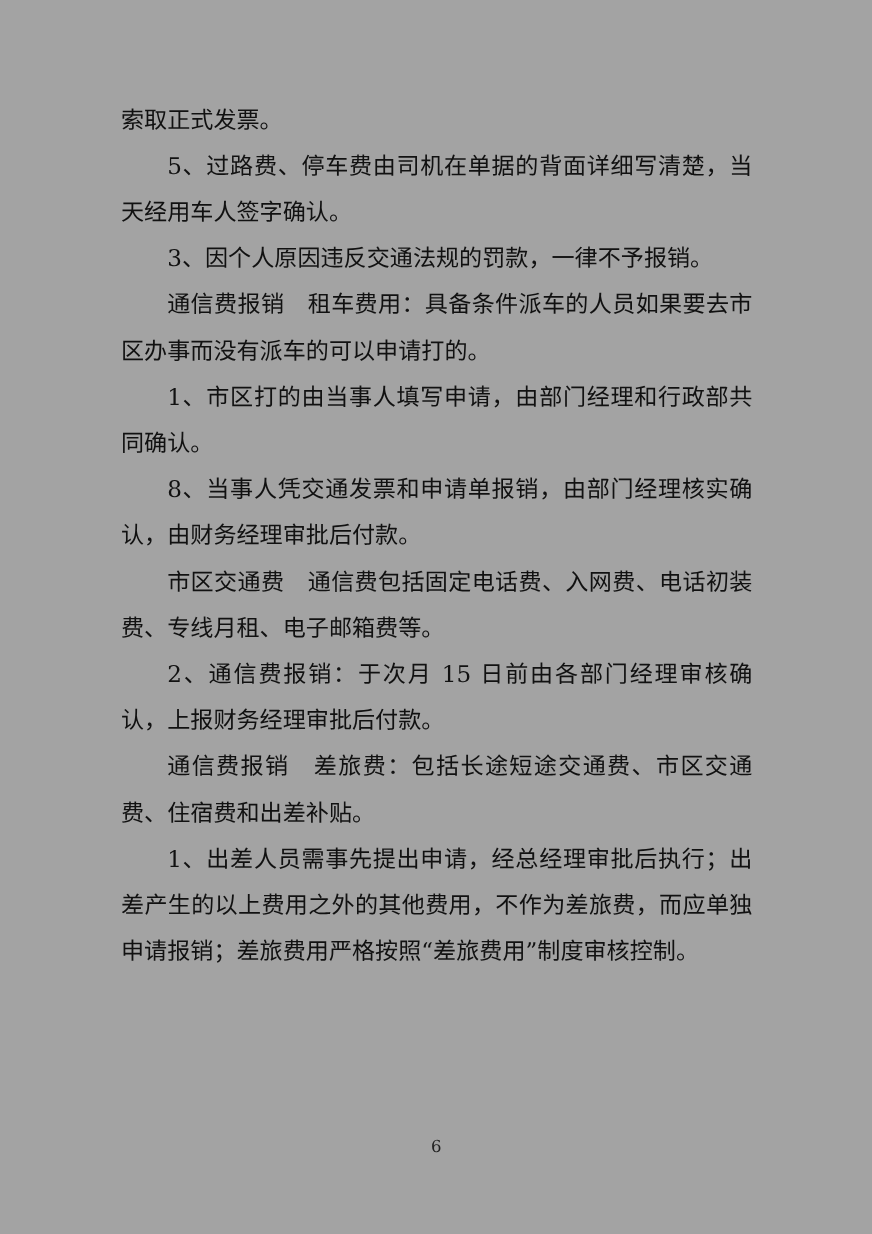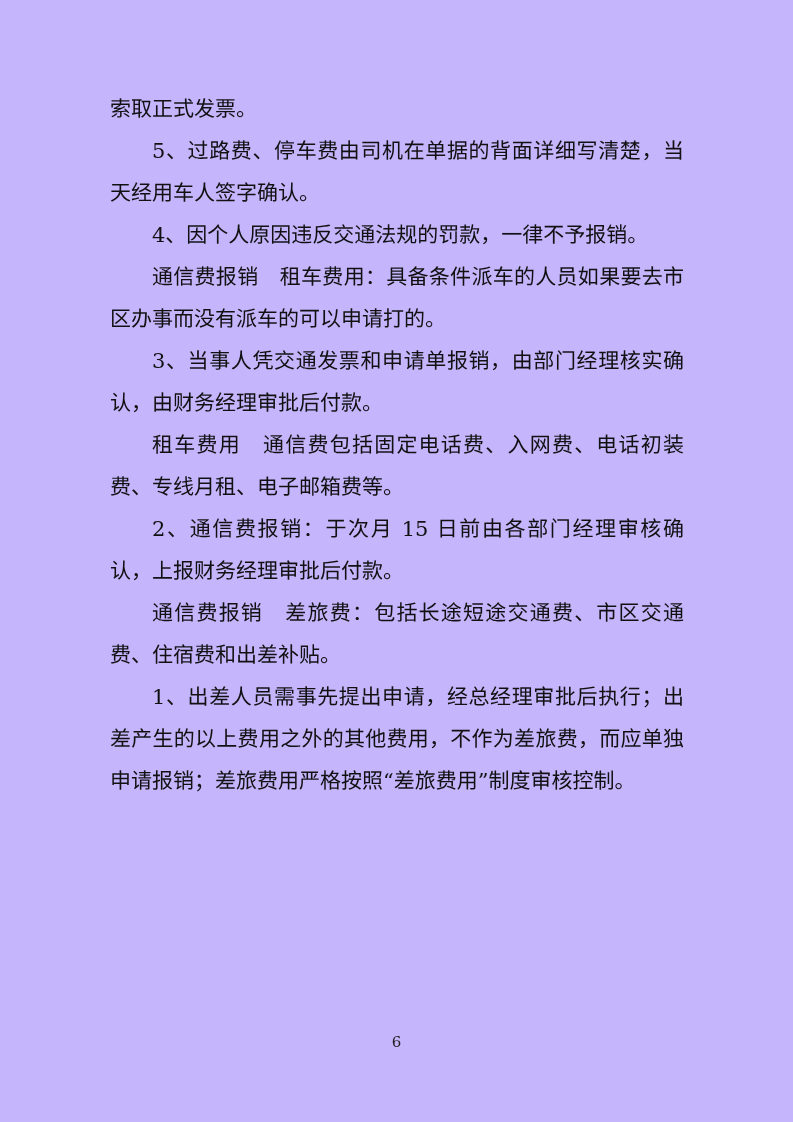--- a/index.html
+++ b/index.html
@@ -10,21 +10,21 @@
   }
   body {
     font-family: "DejaVu Serif", "Liberation Serif", serif;
     color: #000000;
   }
   .page {
     position: relative;
     width: 793px;
     height: 1122px;
     margin: 0 auto;
-    background: #c4b5fd;
+    background: #a3a3a3;
     overflow: hidden;
     box-sizing: border-box;
   }
   .text-block {
     position: absolute;
     left: 110px;
     top: 88px;
     width: 574px;
   }
   p.para {
@@ -64,24 +64,25 @@
   }
 </style>
 </head>
 <body>
 
 <div class="page">
 
   <div class="text-block">
       <p class="para no-indent"><span>索取正式发票。</span></p>
       <p class="para"><span>5、过路费、停车费由司机在单据的背面详细写清楚，当天经用车人签字确认。</span></p>
-      <p class="para"><span>4、因个人原因违反交通法规的罚款，一律不予报销。</span></p>
+      <p class="para"><span>3、因个人原因违反交通法规的罚款，一律不予报销。</span></p>
       <p class="para"><span>通信费报销</span><span class="art-gap"></span><span>租车费用：具备条件派车的人员如果要去市区办事而没有派车的可以申请打的。</span></p>
-      <p class="para"><span>3、当事人凭交通发票和申请单报销，由部门经理核实确认，由财务经理审批后付款。</span></p>
-      <p class="para"><span>租车费用</span><span class="art-gap"></span><span>通信费包括固定电话费、入网费、电话初装费、专线月租、电子邮箱费等。</span></p>
+      <p class="para"><span>1、市区打的由当事人填写申请，由部门经理和行政部共同确认。</span></p>
+      <p class="para"><span>8、当事人凭交通发票和申请单报销，由部门经理核实确认，由财务经理审批后付款。</span></p>
+      <p class="para"><span>市区交通费</span><span class="art-gap"></span><span>通信费包括固定电话费、入网费、电话初装费、专线月租、电子邮箱费等。</span></p>
       <p class="para"><span>2、通信费报销：于次月 15 日前由各部门经理审核确认，上报财务经理审批后付款。</span></p>
       <p class="para"><span>通信费报销</span><span class="art-gap"></span><span>差旅费：包括长途短途交通费、市区交通费、住宿费和出差补贴。</span></p>
       <p class="para"><span>1、出差人员需事先提出申请，经总经理审批后执行；出差产生的以上费用之外的其他费用，不作为差旅费，而应单独申请报销；差旅费用严格按照“差旅费用”制度审核控制。</span></p>
     </div>
 
   <div class="footer">
     <div class="page-number">6</div>
   </div>
 
 </div>

